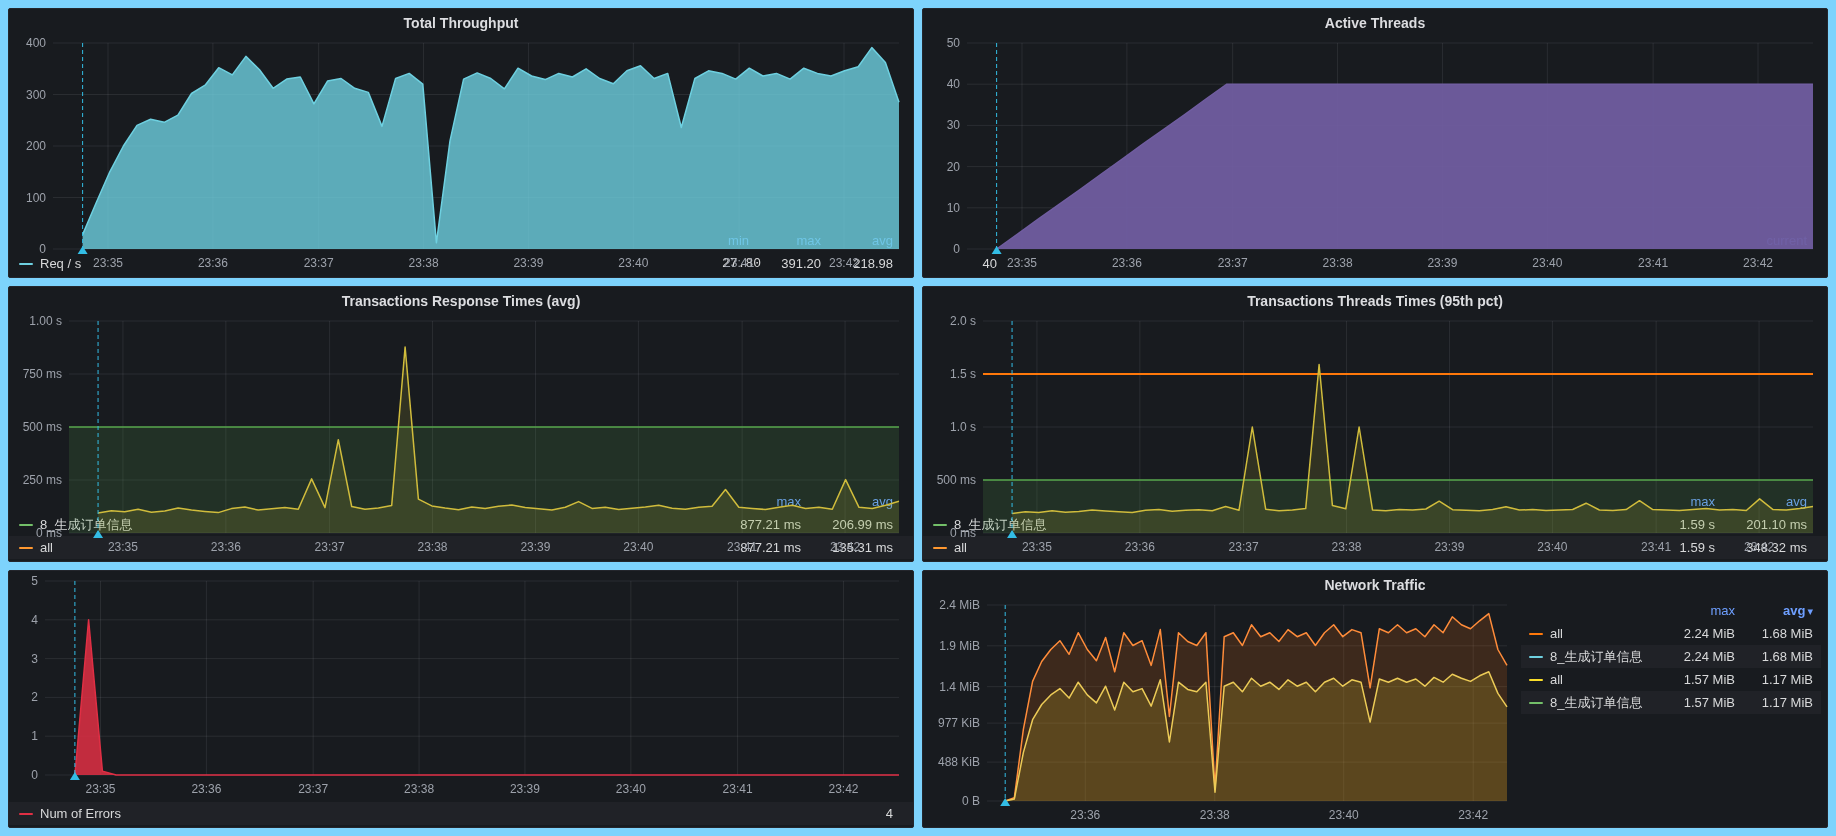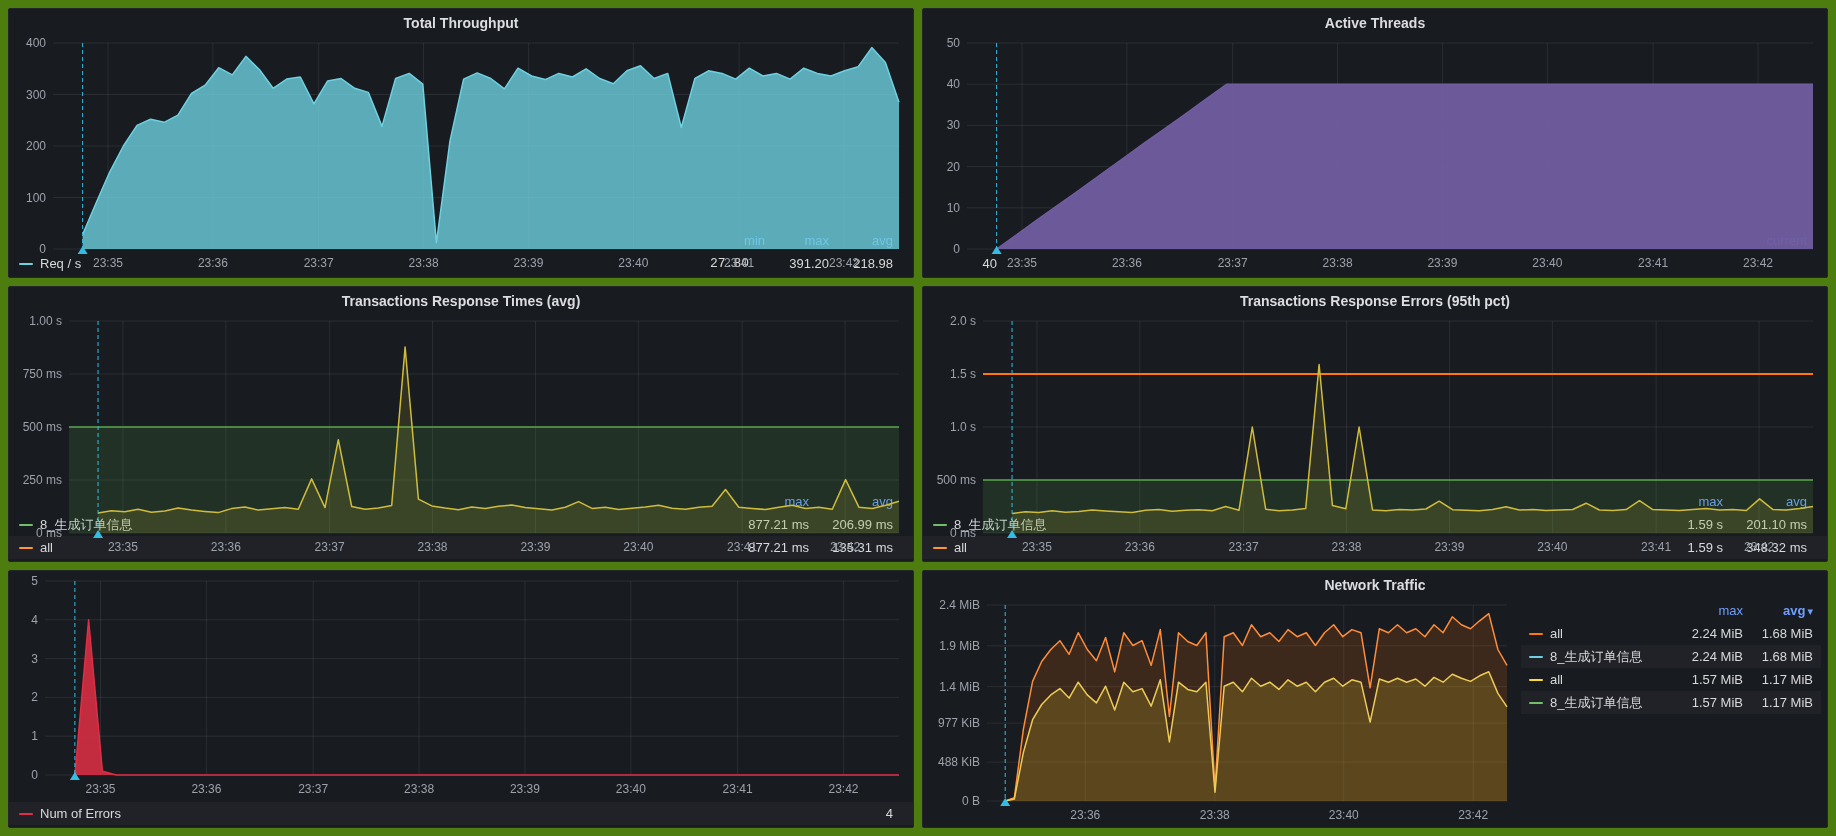--- a/index.html
+++ b/index.html
@@ -1,27 +1,27 @@
 <!DOCTYPE html>
 <html><head>
 <meta charset="utf-8">
 <style>
   html,body{margin:0;padding:0;background:#0b0c0e;font-family:"Liberation Sans","DejaVu Sans",sans-serif;}
   .dash{display:grid;grid-template-columns:1fr 1fr;grid-template-rows:270px 276px 258px;gap:8px;
-        padding:8px;width:1836px;height:836px;box-sizing:border-box;background:#4d7c0f;}
+        padding:8px;width:1836px;height:836px;box-sizing:border-box;background:#7dd3fc;}
   .panel{background:#181b1f;border:1px solid #24262c;border-radius:2px;display:flex;flex-direction:column;overflow:hidden;}
   .panel-title{margin:0;padding:6px 0 2px;text-align:center;font-size:14px;font-weight:600;color:#dcdde0;cursor:pointer;}
   .panel-body{display:flex;flex-direction:column;flex:1;min-height:0;}
   .panel-body-row{display:flex;flex-direction:row;flex:1;min-height:0;}
   .chart{position:relative;flex:1;min-height:0;}
   .chart svg{position:absolute;left:0;top:0;}
   .tick{fill:#9da2ab;font-size:12px;font-family:"Liberation Sans","DejaVu Sans",sans-serif;}
   .legend{padding-bottom:2px;}
   .legend-right{width:300px;padding:4px 6px 0 0;}
-  .lrow{display:flex;align-items:center;min-height:23px;padding:1px 20px 1px 10px;font-size:13px;color:#d8d9da;box-sizing:border-box;}
+  .lrow{display:flex;align-items:center;min-height:23px;padding:1px 20px 1px 10px;font-size:13px;color:#d8d9da;box-sizing:border-box;gap:8px;}
   .legend-right .lrow{padding:1px 8px;}
   .lrow:nth-child(odd):not(.lhead){background:#202227;}
   .llabel{flex:1;display:flex;align-items:center;gap:7px;color:#d8d9da;cursor:pointer;white-space:nowrap;overflow:hidden;}
   .ldash{width:14px;height:2px;border-radius:1px;display:inline-block;flex:none;}
   .lval{text-align:right;flex:none;white-space:nowrap;}
   .lhval{color:#6e9fff;font-weight:500;cursor:pointer;}
   .caret{color:#6e9fff;font-size:11px;margin-left:2px;}
 </style>
 </head>
 <body>
@@ -68,21 +68,21 @@
       <div class="legend">
           <div class="lrow lhead">
             <span class="llabel"></span>
             <span class="lval lhval" style="width: 64px;">min</span>
             <span class="lval lhval" style="width: 64px;">max</span>
             <span class="lval lhval" style="width: 64px;">avg</span>
           </div>
           <div class="lrow">
             <span class="llabel"><i class="ldash" style="background: rgb(110, 208, 224);"></i>Req / s</span>
             <span class="lval" style="width: 64px; font-family: Liberation Mono, monospace;">27.80</span>
-            <span class="lval" style="width: 52px; margin-left: 28px;">391.20</span>
+            <span class="lval" style="width: 52px;">391.20</span>
             <span class="lval" style="width: 64px;">218.98</span>
           </div>
         </div>
     </div>
   </section>
 
   <section class="panel">
     <h2 class="panel-title">Active Threads</h2>
     <div class="panel-body">
       <div class="chart">
@@ -186,21 +186,21 @@
           <div class="lrow">
             <span class="llabel"><i class="ldash" style="background: rgb(255, 152, 48);"></i>all</span>
             <span class="lval" style="width: 84px;">877.21 ms</span>
             <span class="lval" style="width: 84px;">135.31 ms</span>
           </div>
         </div>
     </div>
   </section>
 
   <section class="panel">
-    <h2 class="panel-title">Transactions Response Errors (95th pct)</h2>
+    <h2 class="panel-title">Transactions Threads Times (95th pct)</h2>
     <div class="panel-body">
       <div class="chart">
           <svg width="904" height="248">
             <line x1="60" x2="890" y1="222" y2="222" stroke="rgba(204,204,220,0.10)"></line>
             <text x="53" y="226" text-anchor="end" class="tick">0 ms</text>
             <line x1="60" x2="890" y1="169" y2="169" stroke="rgba(204,204,220,0.10)"></line>
             <text x="53" y="173" text-anchor="end" class="tick">500 ms</text>
             <line x1="60" x2="890" y1="116" y2="116" stroke="rgba(204,204,220,0.10)"></line>
             <text x="53" y="120" text-anchor="end" class="tick">1.0 s</text>
             <line x1="60" x2="890" y1="63" y2="63" stroke="rgba(204,204,220,0.10)"></line>

